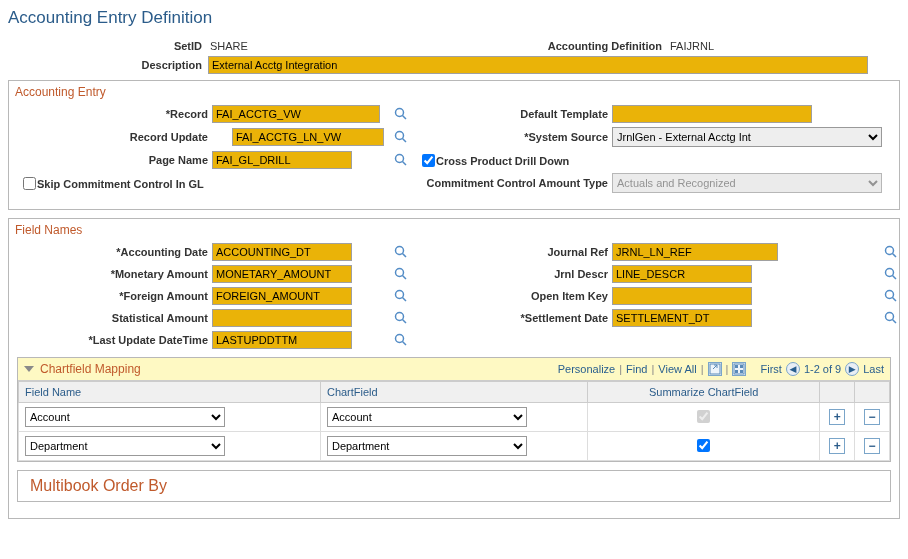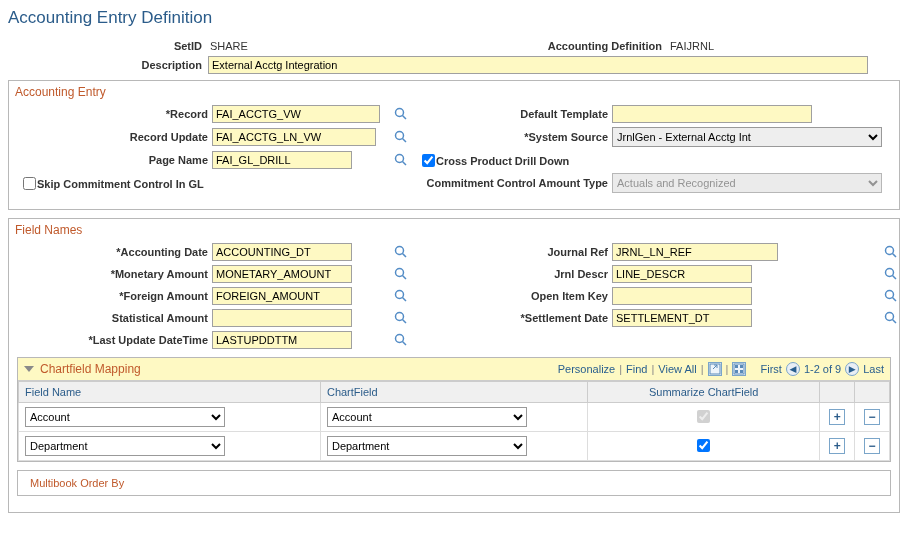--- a/index.html
+++ b/index.html
@@ -49,21 +49,21 @@
     align-items: center;
   }
   .form-grid .rlabel { text-align: right; padding-right: 4px; }
   .form-grid .rlabel.bold { font-weight: bold; }
   input[type="text"] {
     border: 1px solid #a0a0a0;
     height: 18px;
     padding: 1px 3px;
     font-size: 11px;
     width: 100%;
-    background: #fef9c3;
+    background: #eab308;
   }
   input[type="text"].wide { width: 660px; }
   select {
     border: 1px solid #999;
     height: 20px;
     font-size: 11px;
     background: #eee;
     width: 100%;
   }
   select.light { background: #fff; }
@@ -177,21 +177,21 @@
     <div><input type="text" style="width: 168px;" value="FAI_ACCTG_VW"></div>
     <div><span class="lookup-icon"><svg viewBox="0 0 14 14">
             <circle cx="5.5" cy="5.5" r="4" fill="none" stroke="#538cc6" stroke-width="1.5"></circle>
             <line x1="8.5" y1="8.5" x2="12" y2="12" stroke="#538cc6" stroke-width="1.5"></line>
           </svg></span></div>
     <div class="rlabel bold">Default Template</div>
     <div><input type="text" style="width: 200px;" value=""></div>
     <div></div>
 
     <div class="rlabel bold">Record Update</div>
-    <div><input type="text" style="width: 164px;" value="FAI_ACCTG_LN_VW"></div>
+    <div><input type="text" style="width: 152px; margin-left: 20px;" value="FAI_ACCTG_LN_VW"></div>
     <div><span class="lookup-icon"><svg viewBox="0 0 14 14">
             <circle cx="5.5" cy="5.5" r="4" fill="none" stroke="#538cc6" stroke-width="1.5"></circle>
             <line x1="8.5" y1="8.5" x2="12" y2="12" stroke="#538cc6" stroke-width="1.5"></line>
           </svg></span></div>
     <div class="rlabel bold">*System Source</div>
     <div><select><option>JrnlGen - External Acctg Int</option></select></div>
     <div></div>
 
     <div class="rlabel bold">Page Name</div>
     <div><input type="text" style="width: 140px;" value="FAI_GL_DRILL"></div>
@@ -339,15 +339,15 @@
             <td class="center"><input type="checkbox" checked="" style=""></td>
             <td class="center"><span class="plus-btn">+</span></td>
             <td class="center"><span class="minus-btn">−</span></td>
           </tr>
         </tbody>
     </table>
   </div>
 
   <div class="collapsed-section">
     <div class="tri right" style="margin-right:6px;"></div>
-    <div style="color:#c05a2c; font-size:11px;">Multibook Order By</div>
+    <div style="color:#c05a2c; font-size:16px;">Multibook Order By</div>
   </div>
 </div>
 
 </body></html>

